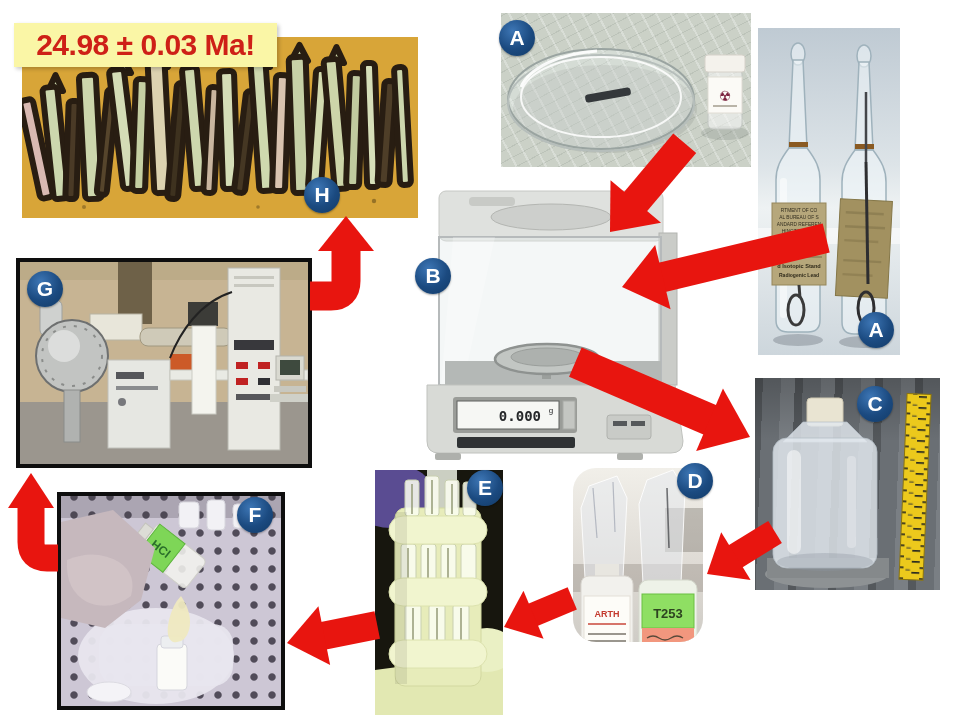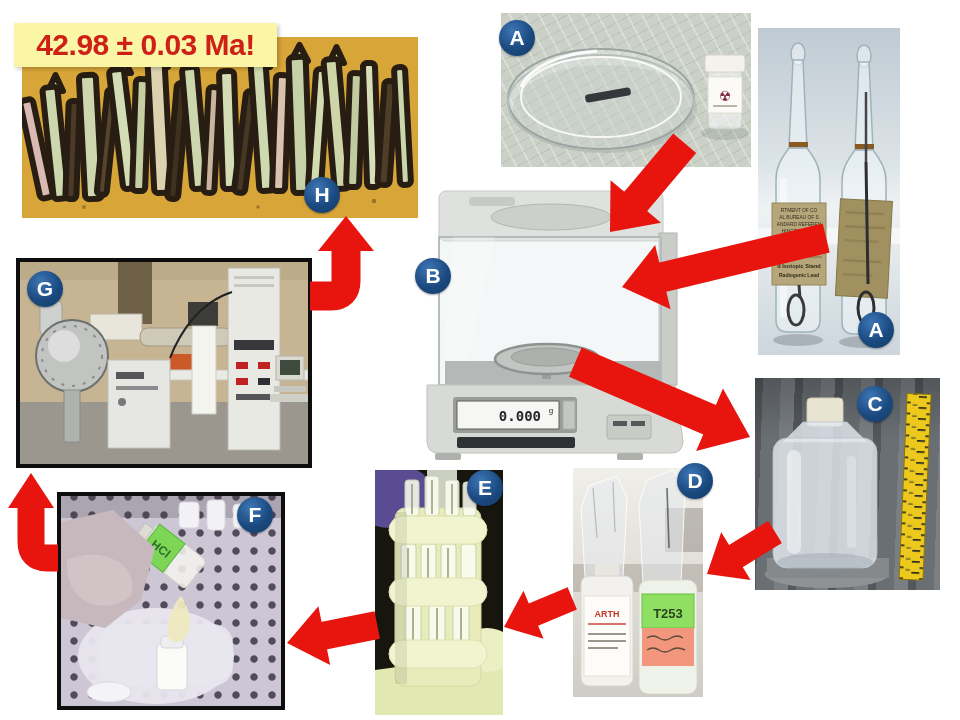--- a/index.html
+++ b/index.html
@@ -18,22 +18,22 @@
   #ph-h{left:22px;top:37px;width:396px;height:181px;background:#D8A538;z-index:5;}
   #ph-a1{left:501px;top:13px;width:250px;height:154px;z-index:5;background:#cbd1c7;
      background-image:repeating-linear-gradient(62deg, rgba(255,255,255,.28) 0 2px, rgba(255,255,255,0) 2px 13px),
                       repeating-linear-gradient(-28deg, rgba(110,122,112,.16) 0 1px, rgba(0,0,0,0) 1px 10px);}
   #ph-a2{left:758px;top:28px;width:142px;height:327px;z-index:5;
      background:linear-gradient(180deg,#bfcad3 0%,#dde4e8 42%,#eef2f3 55%,#cdd6dc 100%);}
   #ph-b{left:411px;top:175px;width:290px;height:285px;z-index:5;}
   #ph-c{left:755px;top:378px;width:185px;height:212px;z-index:5;background:#666b70;
      background-image:linear-gradient(180deg, rgba(0,0,0,.22), rgba(0,0,0,0) 30%),
        repeating-linear-gradient(92deg,#54585c 0 8px,#6a6f74 8px 26px,#7a7f84 26px 40px);}
-  #ph-d{left:573px;top:468px;width:130px;height:229px;z-index:5;
-     background:linear-gradient(180deg,#f1efe9 0%,#ddd9d3 60%,#cfccc6 100%);}
+  #ph-d{left:573px;top:468px;width:130px;height:174px;z-index:5;
+     background:linear-gradient(180deg,#f1efe9 0%,#ddd9d3 60%,#cfccc6 100%);border-radius:23px;}
   #ph-e{left:375px;top:470px;width:128px;height:245px;z-index:5;background:#17160e;}
   #ph-f{left:57px;top:492px;width:228px;height:218px;z-index:6;background-color:#cdc7d5;
      background-image:radial-gradient(#514c59 3.2px, rgba(81,76,89,0) 4.2px);
      background-size:18px 18px;background-position:4px 10px;}
   #ph-g{left:16px;top:258px;width:296px;height:210px;z-index:6;background:#c7b493;}
   .arrows{position:absolute;left:0;top:0;width:960px;height:720px;z-index:20;pointer-events:none;}
   svg{display:block;}
   text{font-family:"Liberation Sans",sans-serif;}
   .mono{font-family:"DejaVu Sans Mono",monospace;}
 </style>
@@ -74,21 +74,21 @@
         <rect x="359" y="44" width="12" height="104" rx="4" fill="#4e3e28" transform="rotate(4 365 96)"></rect>
         <rect x="375" y="30" width="11" height="118" rx="4" fill="#ccd6ac" transform="rotate(-3 380 89)"></rect>
       </g>
       <circle cx="352" cy="164" r="2.2" fill="#7a5c20" opacity=".7"></circle>
       <circle cx="62" cy="170" r="2" fill="#7a5c20" opacity=".6"></circle>
       <circle cx="236" cy="170" r="1.8" fill="#7a5c20" opacity=".6"></circle>
     </svg>
   </div>
 
   <div class="agebox">
-    <span>42.98 ± 0.03 Ma!</span>
+    <span>24.98 ± 0.03 Ma!</span>
   </div>
 
   <div class="photo" id="ph-a1">
     <svg width="250" height="154" viewBox="0 0 250 154">
       <ellipse cx="104" cy="96" rx="92" ry="44" fill="rgba(90,100,95,.14)"></ellipse>
       <g>
         <ellipse cx="100" cy="86" rx="93" ry="50" fill="rgba(240,246,244,.30)" stroke="#9aa4a1" stroke-width="2"></ellipse>
         <ellipse cx="100" cy="90" rx="93" ry="48" fill="none" stroke="#b6bebb" stroke-width="2"></ellipse>
         <ellipse cx="100" cy="84" rx="80" ry="40" fill="none" stroke="rgba(255,255,255,.85)" stroke-width="2"></ellipse>
         <path d="M20,74 A90 46 0 0 1 96 38" fill="none" stroke="rgba(255,255,255,.9)" stroke-width="3"></path>

